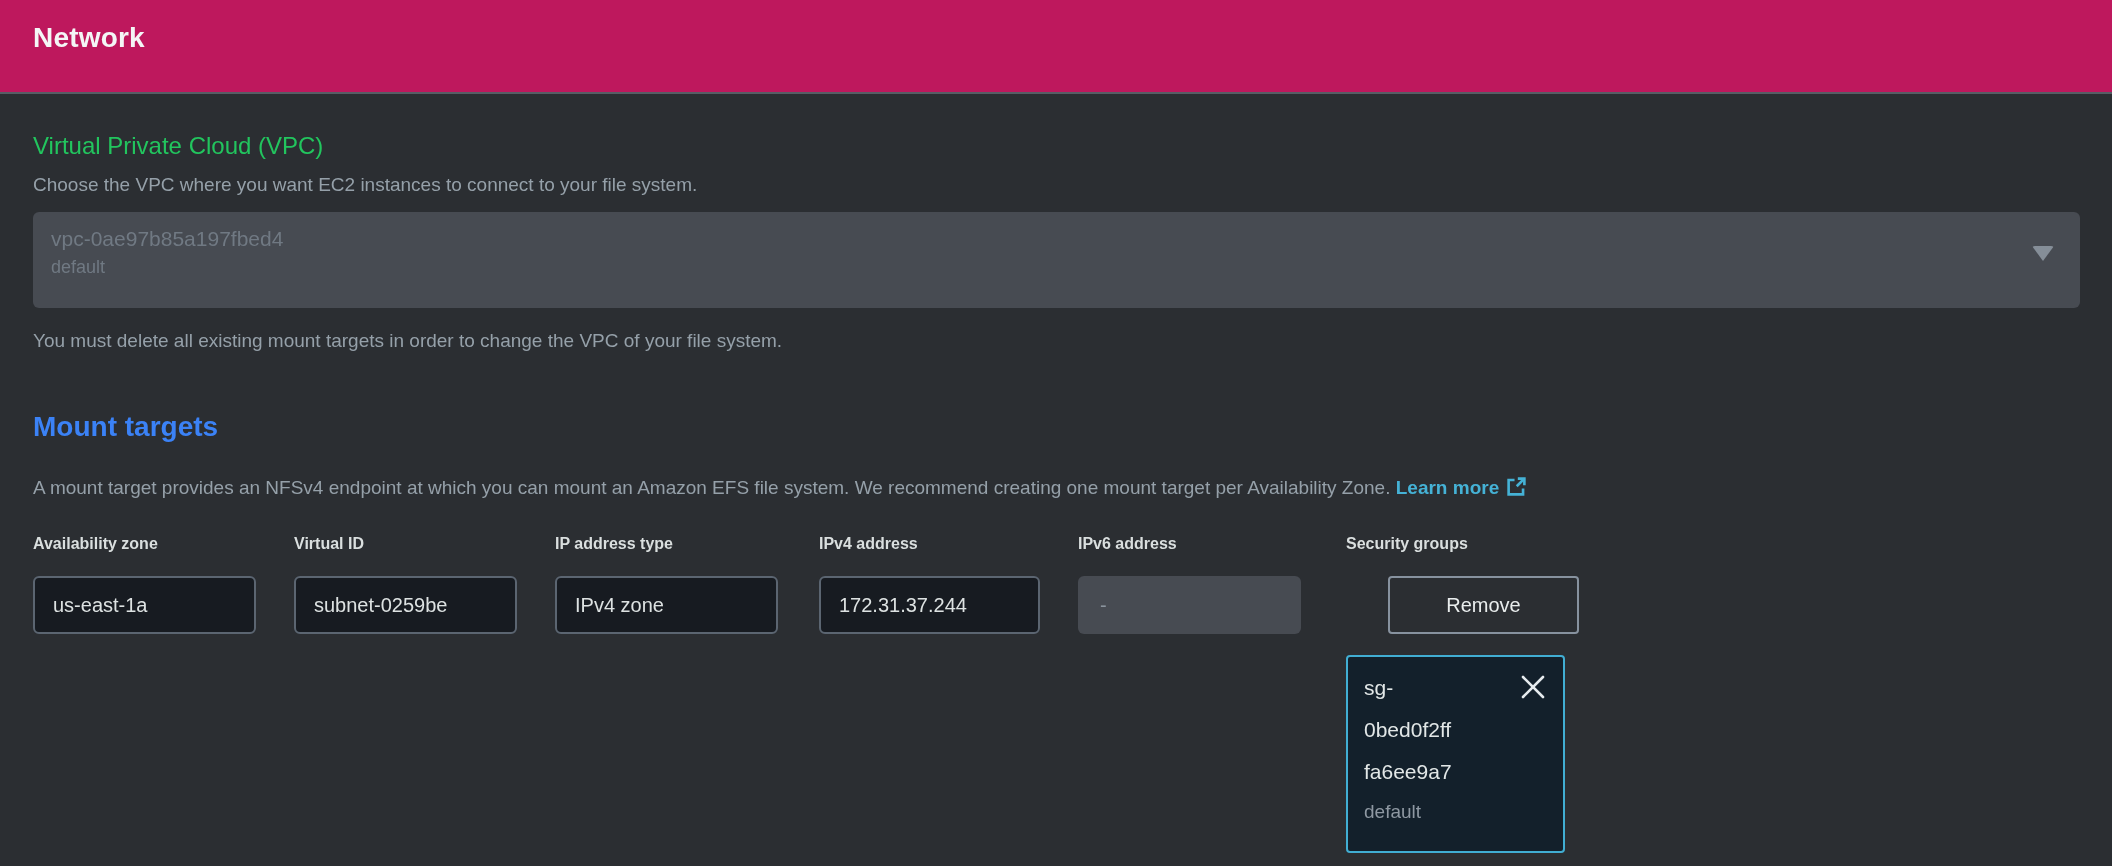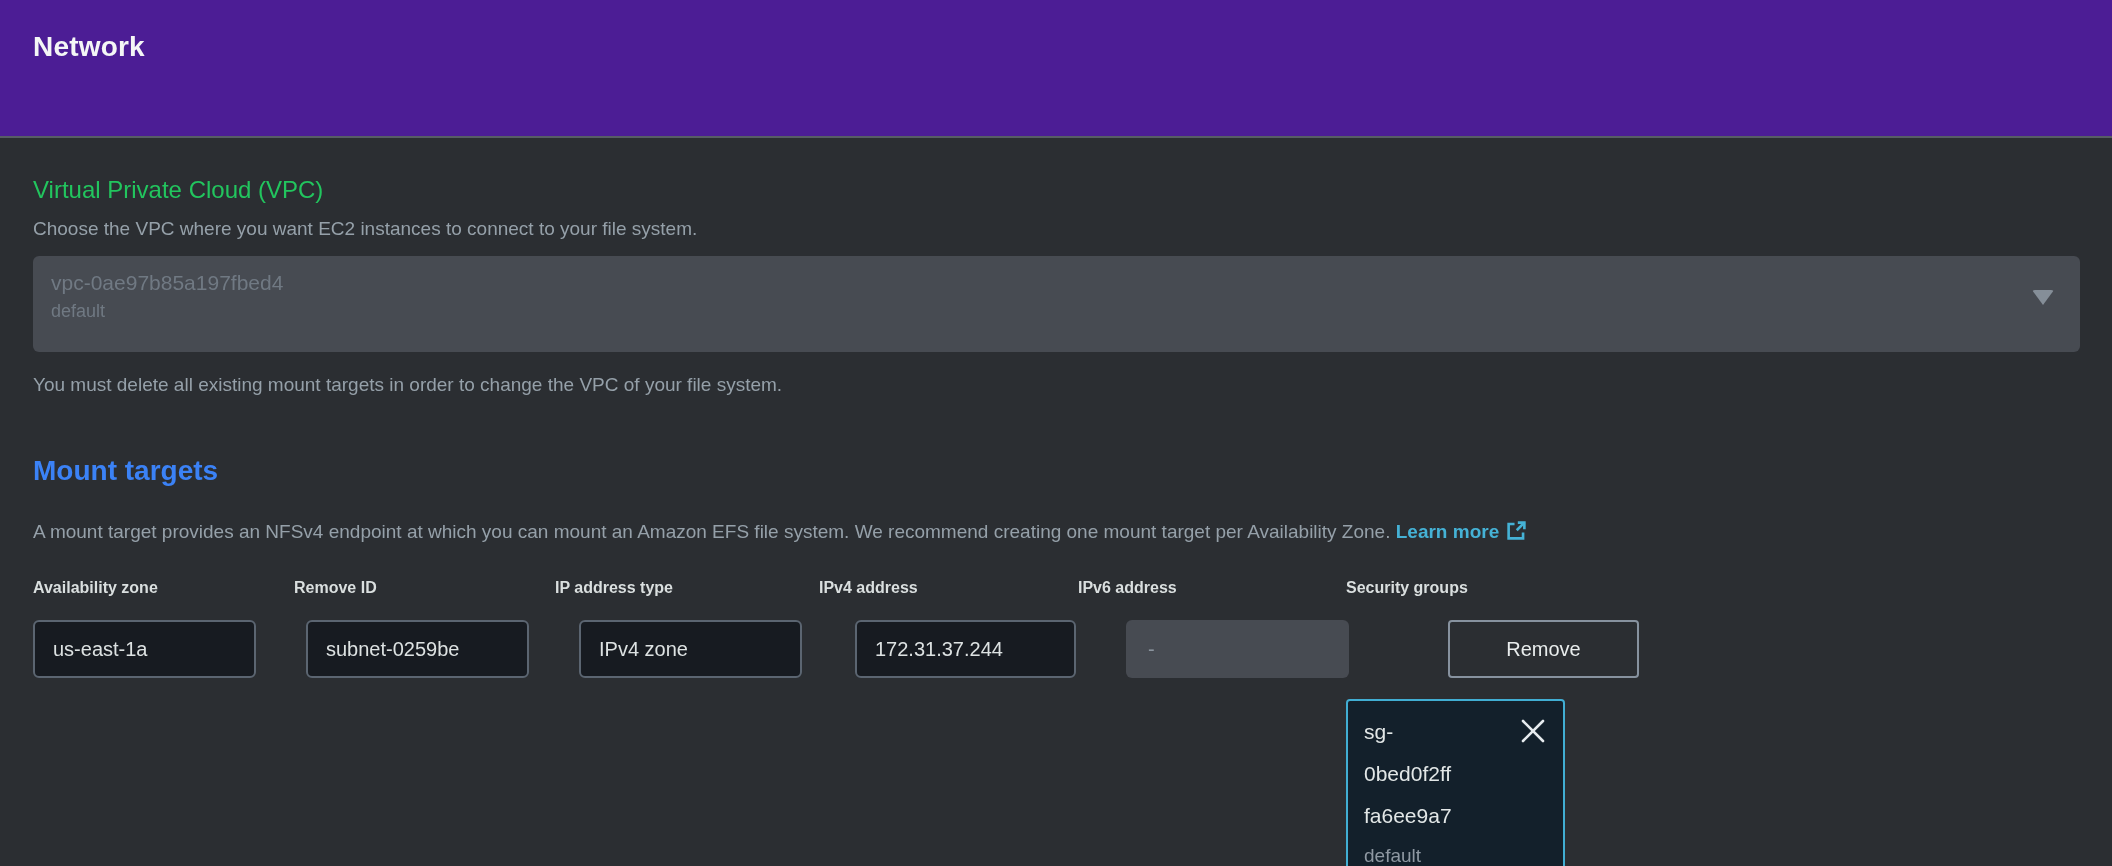--- a/index.html
+++ b/index.html
@@ -9,24 +9,24 @@
     width: 2112px;
     height: 866px;
     overflow: hidden;
     background: #2b2e32;
     font-family: "Liberation Sans", sans-serif;
     color: #dde2e2;
   }
 
   
   .header {
-    height: 138px;
-    background: #4c1d95;
+    height: 94px;
+    background: #be185d;
     border-bottom: 2px solid #575d65;
-    padding: 27px 33px 0 33px;
+    padding: 18px 33px 0 33px;
   }
   .page-title {
     font-size: 28px;
     line-height: 40px;
     font-weight: 600;
     color: #f4f6f6;
     letter-spacing: 0.2px;
   }
 
   
@@ -108,21 +108,21 @@
     color: #dadfdf;
     flex: 0 0 auto;
   }
   .w1 { width: 223px; margin-right: 38px; }
   .w2 { width: 223px; margin-right: 38px; }
   .w3 { width: 223px; margin-right: 41px; }
   .w4 { width: 221px; margin-right: 38px; }
   .w5 { width: 223px; margin-right: 45px; }
   .w6 { width: 219px; margin-right: 0; }
 
-  .fields { display: flex; margin-top: 19px; height: 58px; gap: 12px; }
+  .fields { display: flex; margin-top: 19px; height: 58px; }
   .field {
     flex: 0 0 auto;
     height: 58px;
     background: #171b21;
     border: 2px solid #5b6571;
     border-radius: 6px;
     display: flex;
     align-items: center;
     padding: 0 18px;
     font-size: 20px;
@@ -175,21 +175,21 @@
     justify-content: center;
     cursor: pointer;
   }
 
   
   .sg-chip {
     position: relative;
     margin-top: 21px;
     margin-left: 1313px;
     width: 219px;
-    height: 178px;
+    height: 198px;
     background: #13202b;
     border: 2px solid #41aed3;
     border-radius: 4px;
     padding: 10px 44px 0 16px;
   }
   .chip-line { font-size: 21px; line-height: 42px; color: #e2e7e7; white-space: nowrap; }
   .chip-desc { font-size: 19px; line-height: 38px; color: #8e98a2; }
   .chip-x {
     position: absolute;
     top: 16px;
@@ -229,21 +229,21 @@
         <span>Learn more</span><span class="ext-icon"><svg width="21" height="21" viewBox="0 0 16 16" fill="none" stroke="#45b2d6" stroke-width="2">
               <path d="M13 9.5 V14 H2 V3 h4.5"></path>
               <path d="M9 2 h5 v5"></path>
               <path d="M14 2 L8.2 7.8"></path>
             </svg></span>
       </a>
     </div>
 
     <div class="cols">
       <div class="col-h w1">Availability zone</div>
-      <div class="col-h w2">Remove ID</div>
+      <div class="col-h w2">Virtual ID</div>
       <div class="col-h w3">IP address type</div>
       <div class="col-h w4">IPv4 address</div>
       <div class="col-h w5">IPv6 address</div>
       <div class="col-h w6">Security groups</div>
     </div>
 
     <div class="fields">
       <div class="field w1">us-east-1a</div>
       <div class="field w2">subnet-0259be</div>
       <div class="field w3">IPv4 zone</div>

